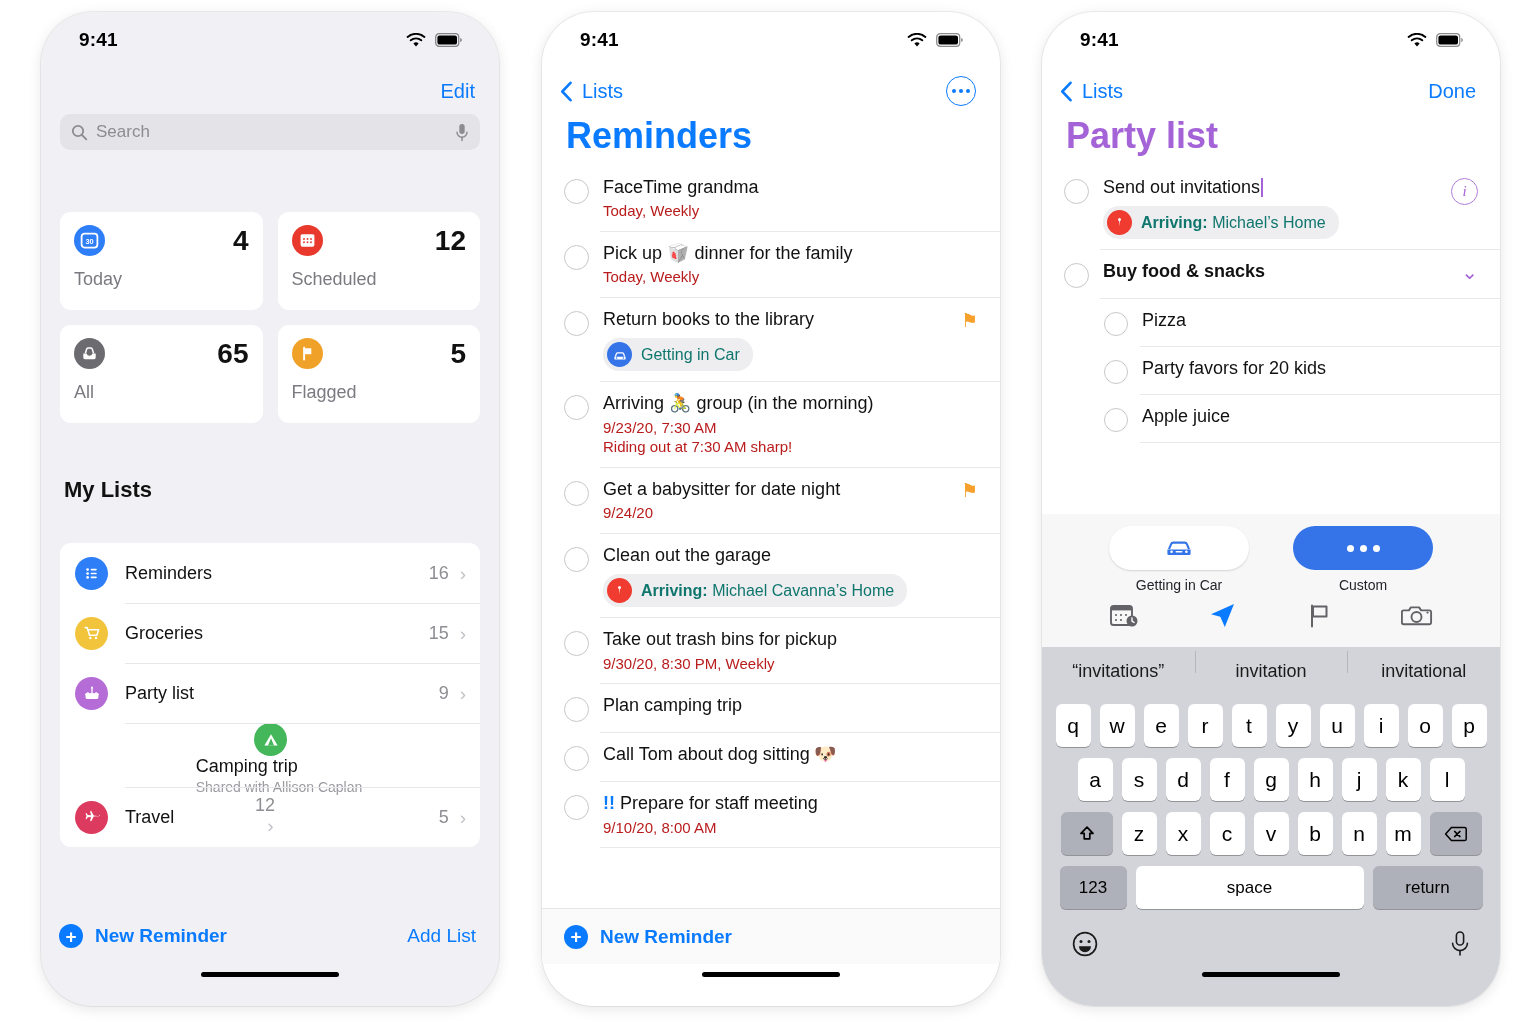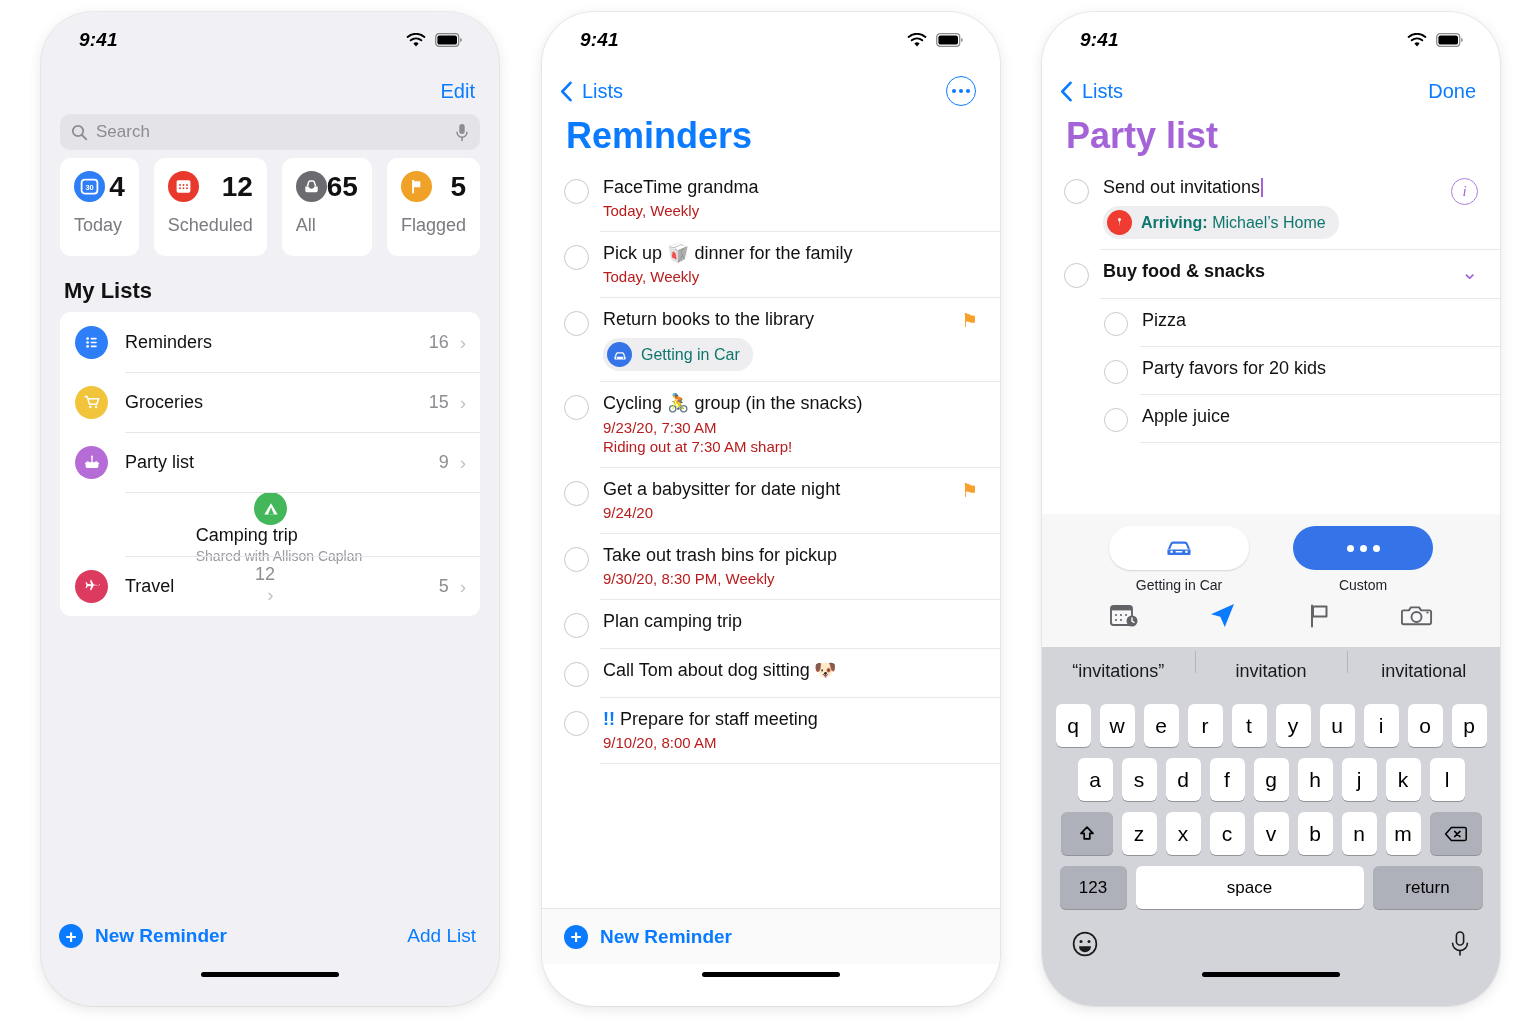--- a/index.html
+++ b/index.html
@@ -19,40 +19,40 @@
     background:#ffffff;
   }
   #phone1{left:41px;background:#f1f1f5;}
   #phone2{left:542px;background:#ffffff;}
   #phone3{left:1042px;background:#ffffff;}
 
   .screen{position:absolute;inset:0;display:flex;flex-direction:column;}
 
   
   .statusbar{height:56px;flex:0 0 56px;display:flex;align-items:center;
-    justify-content:space-between;padding:0 36px 0 38px;box-sizing:border-box;font-style:italic;}
+    justify-content:space-between;padding:0 36px 0 38px;box-sizing:border-box;}
   .sb-time{font-size:19px;font-weight:700;color:#000;letter-spacing:.2px;}
   .sb-right{display:flex;align-items:center;gap:9px;}
 
   
   .navbar{flex:0 0 auto;display:flex;align-items:center;justify-content:space-between;
     padding:2px 24px 0 18px;box-sizing:border-box;height:44px;}
   .nav-left{display:flex;align-items:center;gap:9px;cursor:pointer;}
   .nav-back-label{color:#0a7bff;font-size:20px;}
   .nav-right-txt{color:#0a7bff;font-size:20px;cursor:pointer;}
   .dots-btn{width:28px;height:28px;border-radius:50%;border:1.6px solid #0a7bff;
     display:flex;align-items:center;justify-content:center;gap:3px;cursor:pointer;}
   .dots-btn i{width:4px;height:4px;border-radius:50%;background:#0a7bff;display:block;}
 
   
-  .p1-body{flex:1;display:flex;flex-direction:column;padding:0 19px;box-sizing:border-box;overflow:hidden;}
+  .p1-body{flex:1;display:flex;flex-direction:column;padding:0 19px;box-sizing:border-box;overflow:hidden;gap:32px;}
   .searchbar{height:36px;background:#e4e4e8;border-radius:10px;display:flex;align-items:center;
     padding:0 11px;box-sizing:border-box;gap:8px;margin-top:2px;}
   .search-ph{flex:1;color:#8c8c91;font-size:17px;}
-  .cards{display:grid;grid-template-columns:1fr 1fr 1fr 1fr;gap:15px;margin-top:8px;}
+  .cards{display:grid;grid-template-columns:1fr 1fr;gap:15px;margin-top:30px;}
   .card{background:#fff;border-radius:11px;height:98px;padding:13px 14px 0 14px;box-sizing:border-box;cursor:pointer;}
   .card-top{display:flex;align-items:center;justify-content:space-between;}
   .badge{width:31px;height:31px;border-radius:50%;display:flex;align-items:center;justify-content:center;}
   .card-num{font-size:28px;font-weight:700;color:#111;line-height:1;}
   .card-lbl{margin-top:13px;font-size:18px;color:#7a7a80;}
   .mylists-h{font-size:22px;font-weight:700;color:#111;margin:22px 0 8px 4px;}
   .listcard{background:#fff;border-radius:11px;overflow:hidden;}
   .listrow{display:flex;align-items:center;height:60px;padding:0 14px 0 15px;box-sizing:border-box;
     position:relative;cursor:pointer;}
   .listrow.tall{height:64px;flex-direction:column;}
@@ -402,35 +402,49 @@
           </span>
           <span class="tag-txt">Getting in Car</span>
         </span>
       </span>
       <span class="flagmark">⚑</span>
     </div>
 
     <div class="remrow">
       <span class="circle"></span>
       <span class="remmain">
-        <span class="remtitle" style="display:block">Cycling 🚴 group (in the snacks)</span>
+        <span class="remtitle" style="display:block">Arriving 🚴 group (in the morning)</span>
         <span class="remsub" style="display:block;white-space:pre-line">9/23/20, 7:30 AM
 Riding out at 7:30 AM sharp!</span>
       </span>
     </div>
 
     <div class="remrow">
       <span class="circle"></span>
       <span class="remmain">
         <span class="remtitle" style="display:block">Get a babysitter for date night</span>
         <span class="remsub" style="display:block">9/24/20</span>
       </span>
       <span class="flagmark">⚑</span>
     </div>
 
+    <div class="remrow">
+      <span class="circle"></span>
+      <span class="remmain">
+        <span class="remtitle" style="display:block">Clean out the garage</span>
+        <span class="tag">
+          <span class="tag-ico" style="background:#ef3b30">
+            <svg width="15" height="15" viewBox="0 0 15 15">
+                    <path d="M7.5 3.1a1.5 1.5 0 0 1 1.5 1.5c0 .7-.5 1.2-1.1 1.4l-.4 5.4-.4-5.4A1.5 1.5 0 0 1 6 4.6 1.5 1.5 0 0 1 7.5 3.1z" fill="#fff"></path>
+                  </svg>
+          </span>
+          <span class="tag-txt"><b>Arriving:</b> <span>Michael Cavanna’s Home</span></span>
+        </span>
+      </span>
+    </div>
 
     <div class="remrow">
       <span class="circle"></span>
       <span class="remmain">
         <span class="remtitle" style="display:block">Take out trash bins for pickup</span>
         <span class="remsub" style="display:block">9/30/20, 8:30 PM, Weekly</span>
       </span>
     </div>
 
     <div class="remrow">

